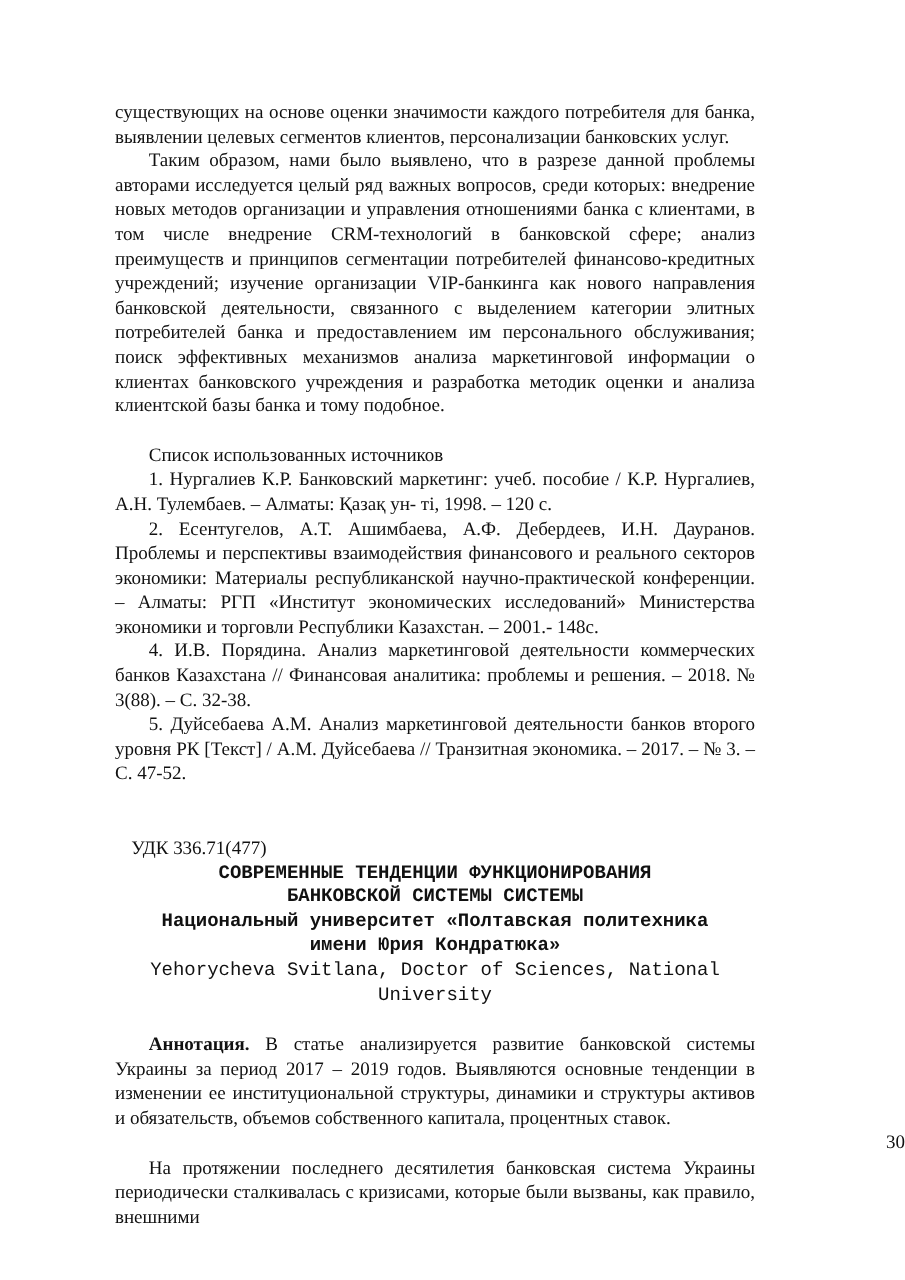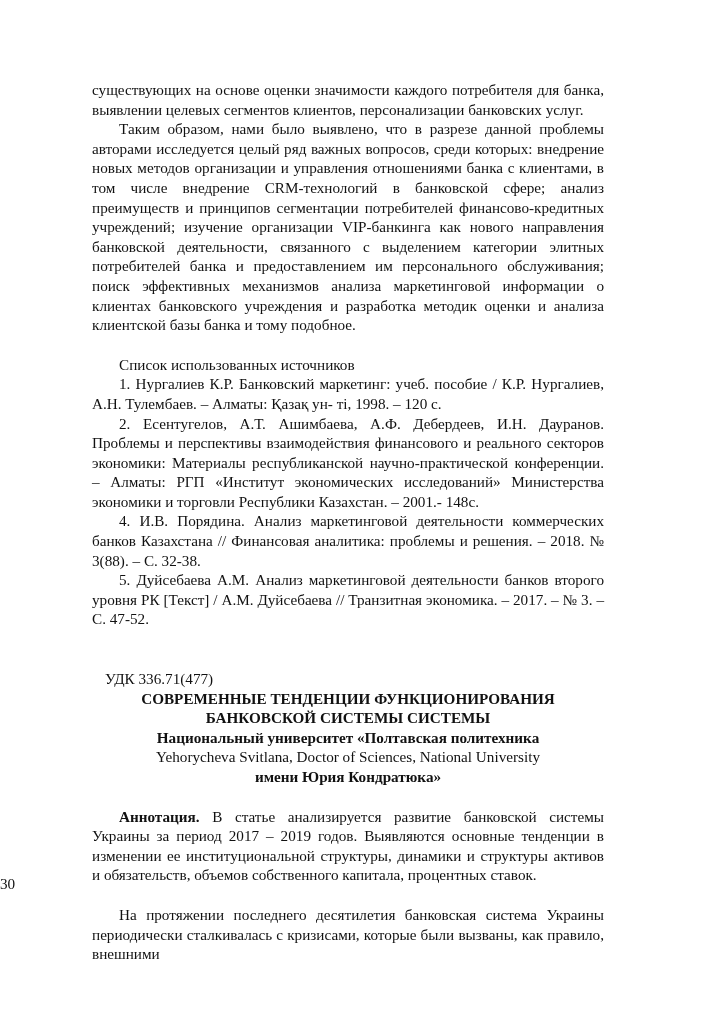--- a/index.html
+++ b/index.html
@@ -6,24 +6,24 @@
   body { width: 724px; height: 1024px; position: relative; overflow: hidden; }
   .page {
     position: absolute; left: 92px; top: 80px; width: 512px;
     font-family: "Liberation Serif", serif; font-size: 15.2px; line-height: 19.6px;
     color: #111;
   }
   p { margin: 0; text-align: justify; text-align-last: left; }
   .ind { text-indent: 27px; }
   .gap1 { height: 20px; }
   .gap2 { height: 40px; }
-  .center { text-align: center; text-align-last: center; }
+  .center { text-align: center; text-align-last: center; font-family: Liberation Mono, monospace; }
   .bold { font-weight: bold; }
   .udk { text-indent: 13px; }
-  .pagenum { position: absolute; left: 0; width: 724px; top: 875px; text-align: left;
+  .pagenum { position: absolute; left: 0; width: 724px; top: 905px; text-align: right;
     font-family: "Liberation Serif", serif; font-size: 15.2px; color: #111; }
 </style>
 </head>
 <body>
 
 <div class="page">
   <p>существующих на основе оценки значимости каждого потребителя для банка, выявлении целевых сегментов клиентов, персонализации банковских услуг.</p>
   <p class="ind">Таким образом, нами было выявлено, что в разрезе данной проблемы авторами исследуется целый ряд важных вопросов, среди которых: внедрение новых методов организации и управления отношениями банка с клиентами, в том числе внедрение CRM-технологий в банковской сфере; анализ преимуществ и принципов сегментации потребителей финансово-кредитных учреждений; изучение организации VIP-банкинга как нового направления банковской деятельности, связанного с выделением категории элитных потребителей банка и предоставлением им персонального обслуживания; поиск эффективных механизмов анализа маркетинговой информации о клиентах банковского учреждения и разработка методик оценки и анализа клиентской базы банка и тому подобное.</p>
 
   <div class="gap1"></div>
@@ -33,22 +33,22 @@
   <p class="ind">2. Есентугелов, А.Т. Ашимбаева, А.Ф. Дебердеев, И.Н. Дауранов. Проблемы и перспективы взаимодействия финансового и реального секторов экономики: Материалы республиканской научно-практической конференции. – Алматы: РГП «Институт экономических исследований» Министерства экономики и торговли Республики Казахстан. – 2001.- 148с.</p>
   <p class="ind">4. И.В. Порядина. Анализ маркетинговой деятельности коммерческих банков Казахстана // Финансовая аналитика: проблемы и решения. – 2018. № 3(88). – С. 32-38.</p>
   <p class="ind">5. Дуйсебаева А.М. Анализ маркетинговой деятельности банков второго уровня РК [Текст] / А.М. Дуйсебаева // Транзитная экономика. – 2017. – № 3. – С. 47-52.</p>
 
   <div class="gap2"></div>
 
   <p class="udk">УДК 336.71(477)</p>
   <p class="center bold">СОВРЕМЕННЫЕ ТЕНДЕНЦИИ ФУНКЦИОНИРОВАНИЯ</p>
   <p class="center bold">БАНКОВСКОЙ СИСТЕМЫ СИСТЕМЫ</p>
   <p class="center bold">Национальный университет «Полтавская политехника</p>
+  <p class="center bold">имени Юрия Кондратюка»</p>
   <p class="center">Yehorycheva Svitlana, Doctor of Sciences, National University</p>
-  <p class="center bold">имени Юрия Кондратюка»</p>
 
   <div class="gap1"></div>
 
   <p class="ind"><b>Аннотация.</b><span> В статье анализируется развитие банковской системы Украины за период 2017 – 2019 годов. Выявляются основные тенденции в изменении ее институциональной структуры, динамики и структуры активов и обязательств, объемов собственного капитала, процентных ставок.</span></p>
 
   <div class="gap1"></div>
 
   <p class="ind" style="text-align-last: justify;">На протяжении последнего десятилетия банковская система Украины периодически сталкивалась с кризисами, которые были вызваны, как правило, внешними</p>
 </div>
 

